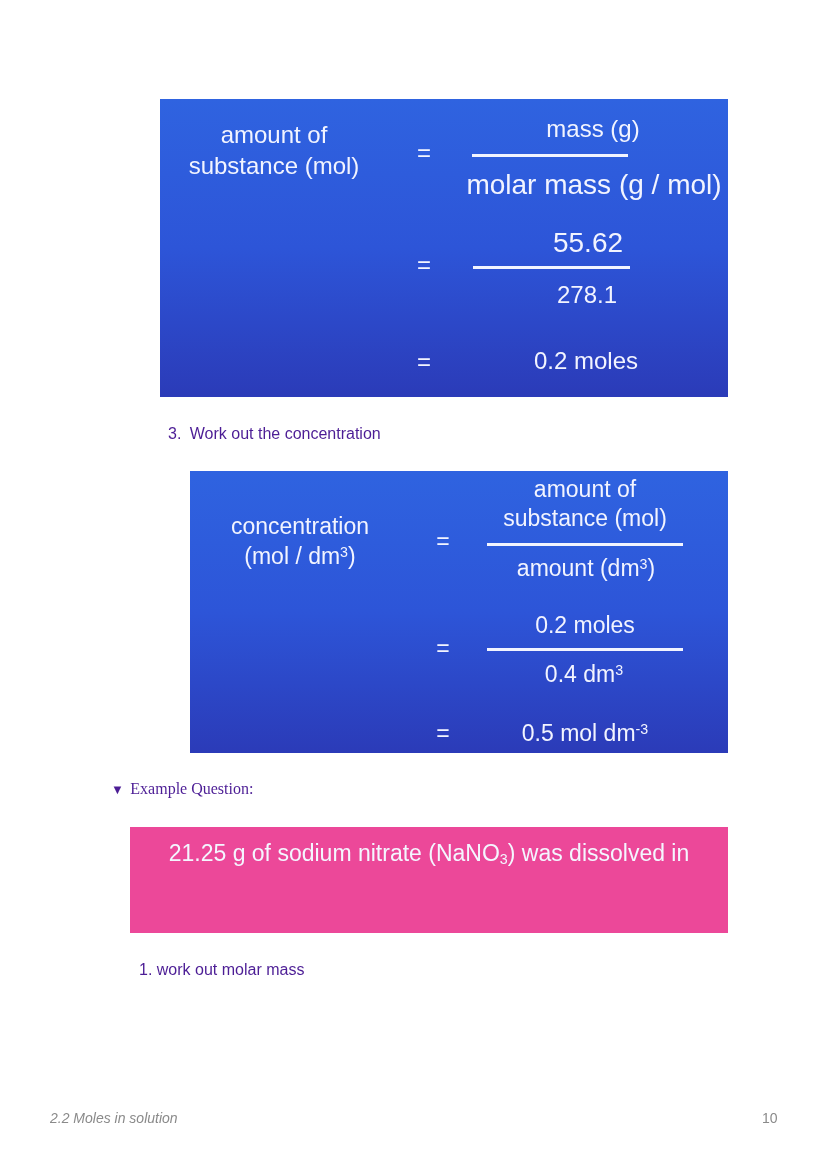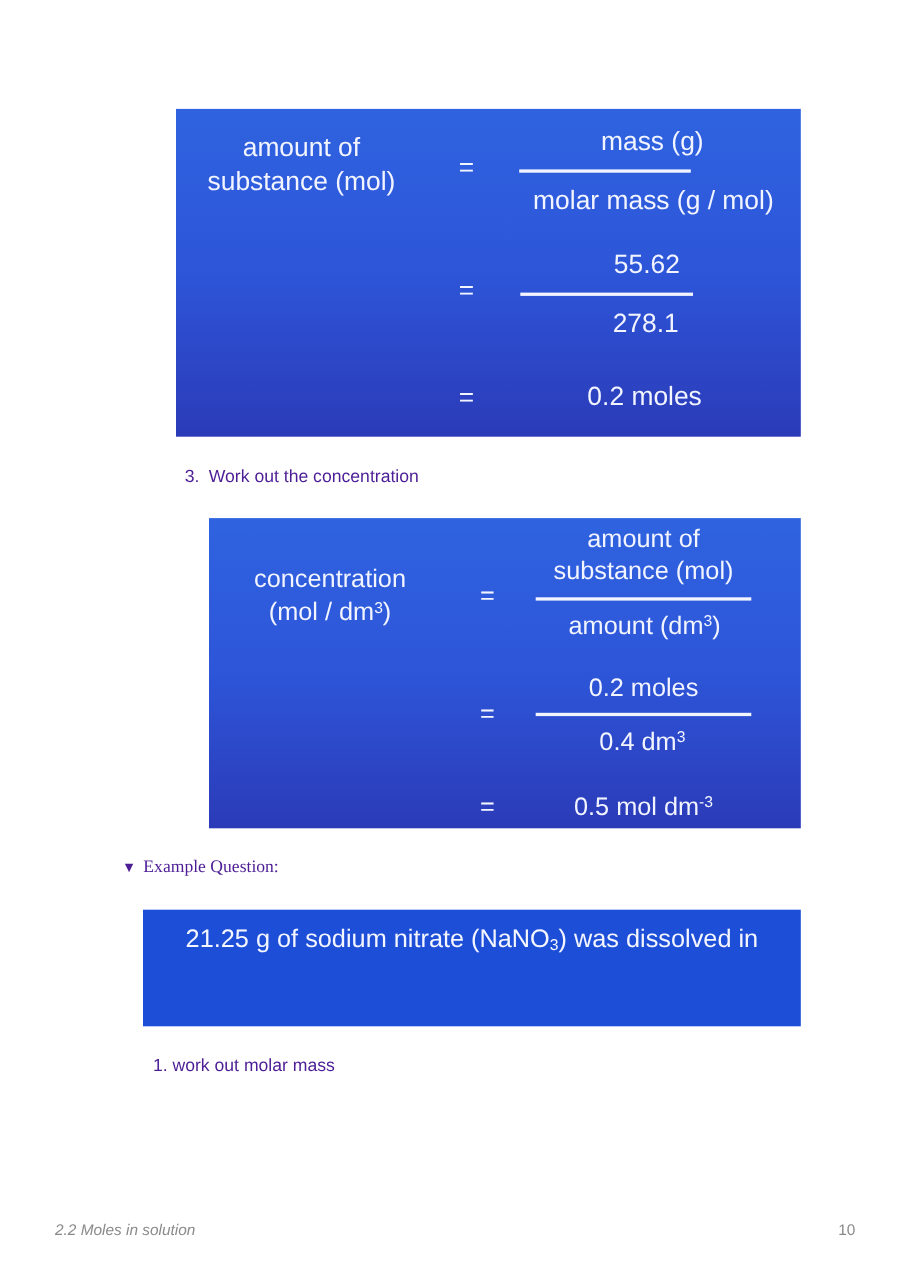--- a/index.html
+++ b/index.html
@@ -11,42 +11,42 @@
       color: #f2f4ff;
       font-family: "Liberation Sans", sans-serif;
     }
     .slide .t { position: absolute; white-space: nowrap; text-align: center; transform: translateX(-50%); }
     .slide .bar { position: absolute; height: 3px; background: #f2f4ff; }
     .slide sup, .slide sub { font-size: 62%; }
     .slide sup { vertical-align: 0.5em; line-height: 0; }
     .body-text { font-size: 16px; color: #4c1d95; white-space: nowrap; }
     .example {
       position: absolute;
-      background: #1d4ed8;
+      background: #ec4899;
       color: #f4f6ff;
       text-align: center;
       font-size: 23px;
       line-height: 28.5px;
     }
     .example sub { font-size: 62%; vertical-align: -0.2em; line-height: 0; }
     .example sup { font-size: 62%; vertical-align: 0.5em; line-height: 0; }
     .footer { font-size: 14px; color: #8a8a8a; }
   </style>
 </head>
 <body>
 
 <div class="slide" style="left:160px; top:99px; width:568px; height:298px;">
   <div class="t" style="left:114px; top:22px; font-size:24px;">amount of</div>
   <div class="t" style="left:114px; top:53px; font-size:24px;">substance (mol)</div>
   <div class="t" style="left:264px; top:40px; font-size:24px;">=</div>
   <div class="t" style="left:433px; top:16px; font-size:24px;">mass (g)</div>
   <div class="bar" style="left:312px; top:55px; width:156px;"></div>
-  <div class="t" style="left:434px; top:70px; font-size:24px;">molar mass (g / mol)</div>
+  <div class="t" style="left:434px; top:70px; font-size:28px;">molar mass (g / mol)</div>
   <div class="t" style="left:264px; top:152px; font-size:24px;">=</div>
-  <div class="t" style="left:428px; top:128px; font-size:24px;">55.62</div>
+  <div class="t" style="left:428px; top:128px; font-size:28px;">55.62</div>
   <div class="bar" style="left:313px; top:167px; width:157px;"></div>
   <div class="t" style="left:427px; top:182px; font-size:24px;">278.1</div>
   <div class="t" style="left:264px; top:249px; font-size:24px;">=</div>
   <div class="t" style="left:426px; top:248px; font-size:24px;">0.2 moles</div>
 </div>
 
 <div class="abs body-text" style="left:168px; top:425px;">
   <span>3.</span>
   <span style="margin-left:4px;">Work out the concentration</span>
 </div>

